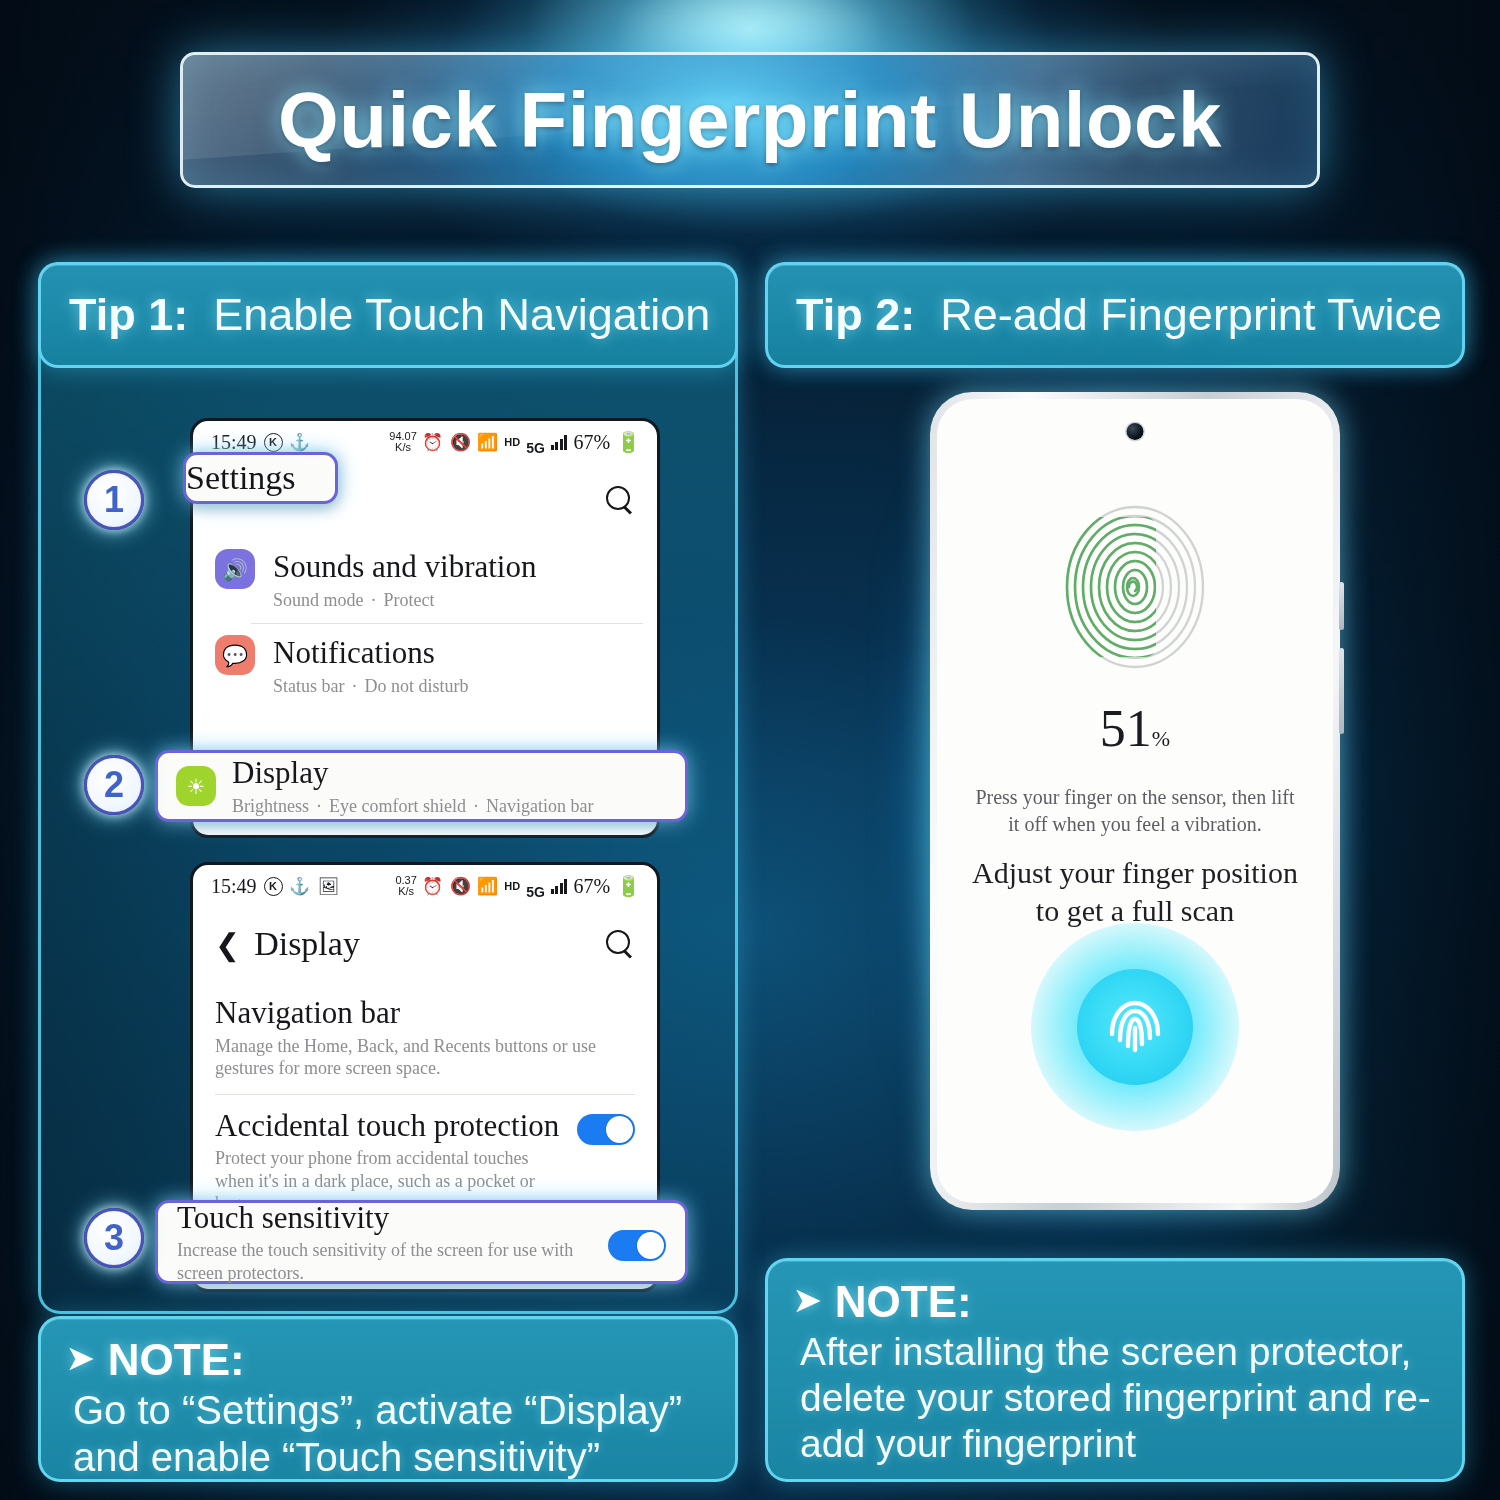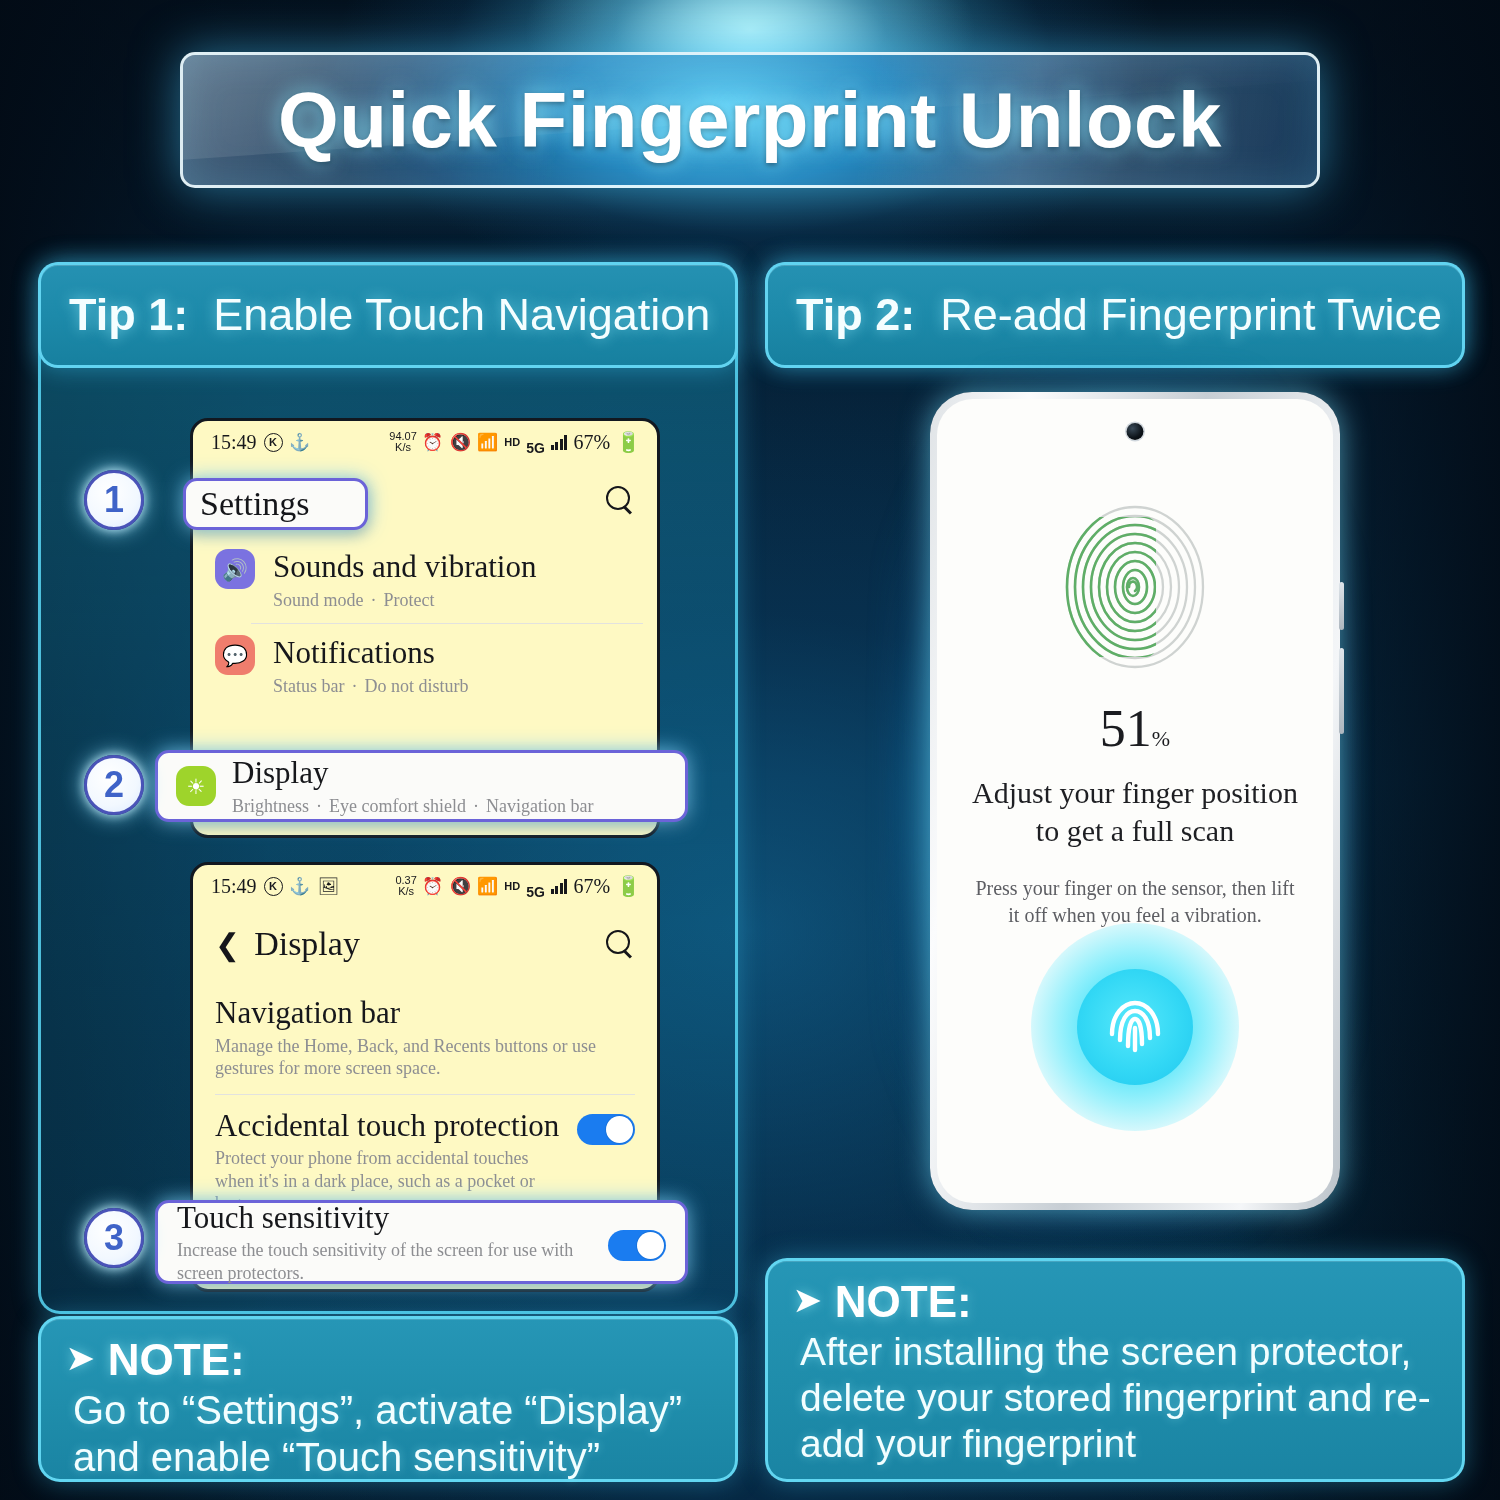--- a/index.html
+++ b/index.html
@@ -116,21 +116,21 @@
     box-shadow: 0 0 22px rgba(140,225,255,0.95), 0 0 10px rgba(255,255,255,0.8);
     z-index: 30;
   }
   #badge-1 { left: 84px; top: 470px; }
   #badge-2 { left: 84px; top: 755px; }
   #badge-3 { left: 84px; top: 1208px; }
 
   
   .shot {
     position: absolute;
-    background: #fef9c3;
+    background: #ffffff;
     border: 3px solid #121820;
     overflow: hidden;
   }
   #shot-a { left: 190px; top: 418px; width: 470px; height: 420px; border-radius: 18px; }
   #shot-b { left: 190px; top: 862px; width: 470px; height: 430px; border-radius: 18px; }
 
   .statusbar {
     height: 42px; display: flex; align-items: center;
     padding: 0 16px 0 18px; font-size: 20px; color: #17181c;
     font-family: "Liberation Serif", serif;
@@ -191,21 +191,21 @@
 
   
   .hl {
     position: absolute; z-index: 20;
     background: #fbfbf9;
     border-radius: 14px;
     border: 3px solid #6b63d8;
     box-shadow: 0 0 20px rgba(120,210,255,0.85), 0 4px 14px rgba(0,0,0,0.28);
     display: flex; align-items: center;
   }
-  #hl-settings { left: 183px; top: 478px; width: 185px; height: 52px; padding-left: 14px; }
+  #hl-settings { left: 183px; top: 452px; width: 155px; height: 52px; padding-left: 0; }
   #hl-settings .t { font-family:"Liberation Serif", serif; font-size: 34px; color:#15161a; }
   #hl-display { left: 155px; top: 750px; width: 533px; height: 72px; padding: 0 18px; }
   #hl-touch { left: 155px; top: 1200px; width: 533px; height: 84px; padding: 0 19px; }
 
   
   #phone2-glow {
     position: absolute; left: 880px; top: 360px; width: 480px; height: 880px;
     border-radius: 70px;
     background: radial-gradient(ellipse at 50% 50%, rgba(70,215,255,0.85) 0%, rgba(40,175,235,0.45) 42%, rgba(10,90,150,0.12) 68%, rgba(0,0,0,0) 82%);
     filter: blur(8px);
@@ -467,22 +467,22 @@
         <ellipse cx="85" cy="92" rx="12" ry="17"></ellipse>
         <ellipse cx="83" cy="92" rx="6" ry="9"></ellipse>
         <path d="M79 92 a4 5 0 1 1 6 4"></path>
       </g>
     </svg>
 
     <div id="pct">
       <span class="num">51</span><span class="sym">%</span>
     </div>
 
+    <div id="presstxt">Press your finger on the sensor, then lift it off when you feel a vibration.</div>
     <div id="adjust">Adjust your finger position to get a full scan</div>
-    <div id="presstxt">Press your finger on the sensor, then lift it off when you feel a vibration.</div>
 
     <div id="sensor">
       <div id="sensor-core">
         <svg width="62" height="66" viewBox="0 0 62 66">
           <g fill="none" stroke="#ffffff" stroke-width="4.4" stroke-linecap="round">
             <path d="M8 40 C8 20, 20 9, 31 9 C42 9, 54 20, 54 40"></path>
             <path d="M16 46 C16 26, 23 17, 31 17 C39 17, 46 26, 46 44"></path>
             <path d="M24 52 C24 33, 27 25, 31 25 C35 25, 38 33, 38 50"></path>
             <path d="M31 34 L31 56"></path>
           </g>

